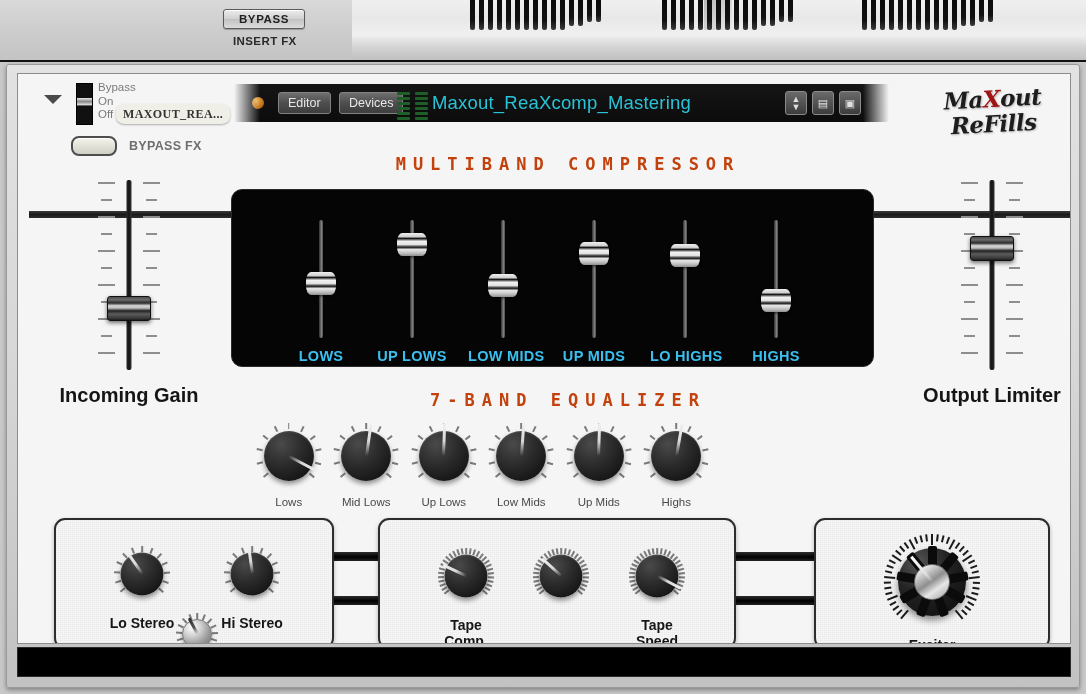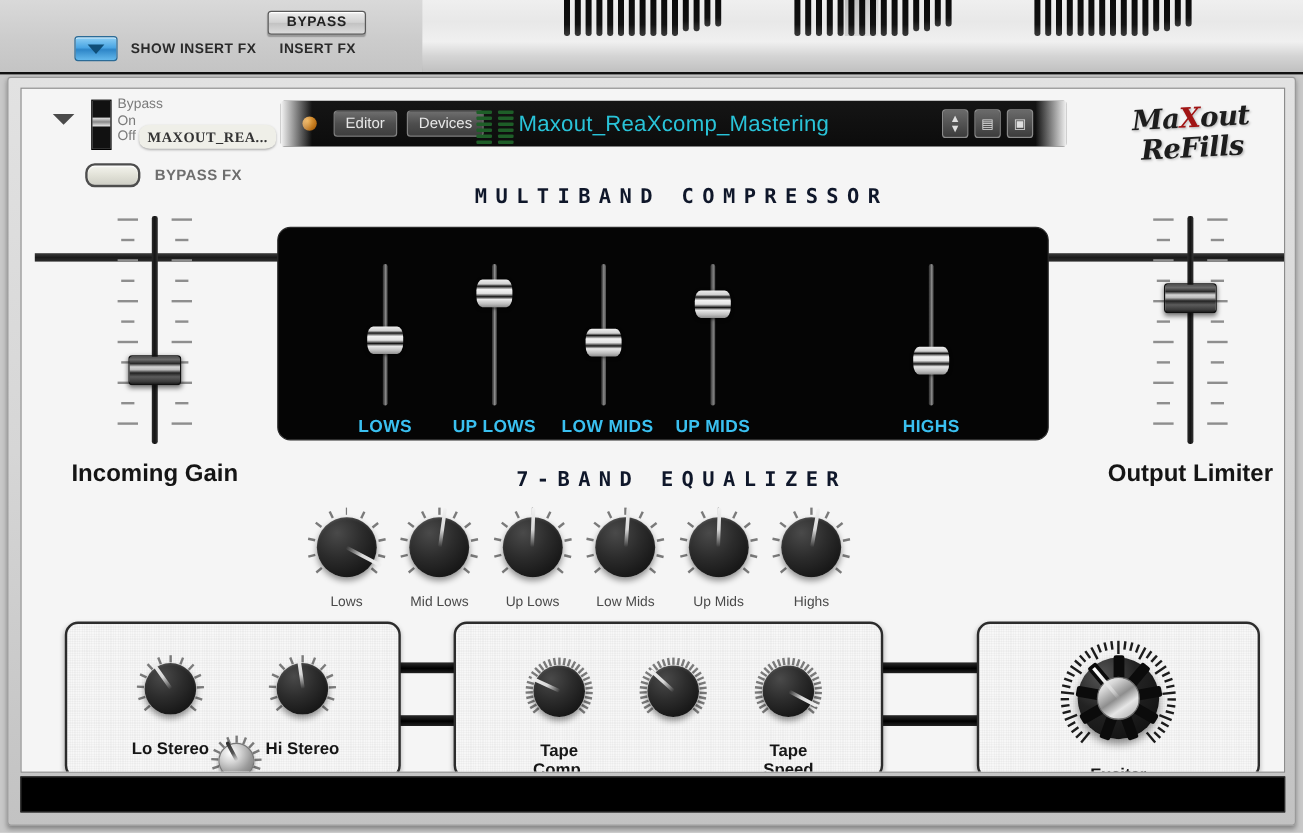--- a/index.html
+++ b/index.html
@@ -196,21 +196,21 @@
     pointer-events: none;
   }
   .logo .l1 { font-size: 23px; letter-spacing: -.5px; }
   .logo .l2 { font-size: 23px; letter-spacing: -.5px; }
   .logo .rx { color: #a11414; }
 
   
   .sec-title {
     position: absolute; text-align: center;
     font-family: "DejaVu Sans Mono", monospace;
-    font-size: 17px; font-weight: bold; color: #0f172a;
+    font-size: 17px; font-weight: bold; color: #c2410c;
     letter-spacing: 7px;
   }
   #mb-title { left: 280px; top: 80px; width: 540px; }
   #eq-title { left: 300px; top: 316px; width: 500px; }
 
   
   .comp-box {
     position: absolute; left: 213px; top: 115px; width: 643px; height: 178px;
     background: #050505;
     border-radius: 11px;
@@ -437,26 +437,20 @@
         <i></i>
         <i></i>
         <i></i>
         <i></i>
         <i></i>
         <i></i>
         <i></i>
     </div>
   </div>
 
-  <div class="show-insert-row">
-    <div class="blue-arrow-btn">
-        <s></s>
-      </div>
-    <span class="lbl-small">SHOW INSERT FX</span>
-  </div>
   <div class="bypass-btn">BYPASS</div>
   <span class="lbl-small insert-fx-lbl">INSERT FX</span>
 </div>
 
 <div class="device-frame">
   <div class="device-panel">
 
     <div class="hdr-disclosure"></div>
     <div class="mini-fader"></div>
     <div class="onoff-labels">
@@ -529,20 +523,26 @@
           <div class="fader-track">
             <div class="fader-thumb" style="top: 54px;"></div>
           </div>
           <div class="fader-lbl">LOW MIDS</div>
         </div>
         <div class="fader-col" style="left: 327px;">
           <div class="fader-track">
             <div class="fader-thumb" style="top: 21.6px;"></div>
           </div>
           <div class="fader-lbl">UP MIDS</div>
+        </div>
+        <div class="fader-col" style="left: 418px;">
+          <div class="fader-track">
+            <div class="fader-thumb" style="top: 23.76px;"></div>
+          </div>
+          <div class="fader-lbl">LO HIGHS</div>
         </div>
         <div class="fader-col" style="left: 509px;">
           <div class="fader-track">
             <div class="fader-thumb" style="top: 69.12px;"></div>
           </div>
           <div class="fader-lbl">HIGHS</div>
         </div>
       </div>
 
     <div class="big-fader" id="gain-fader">

